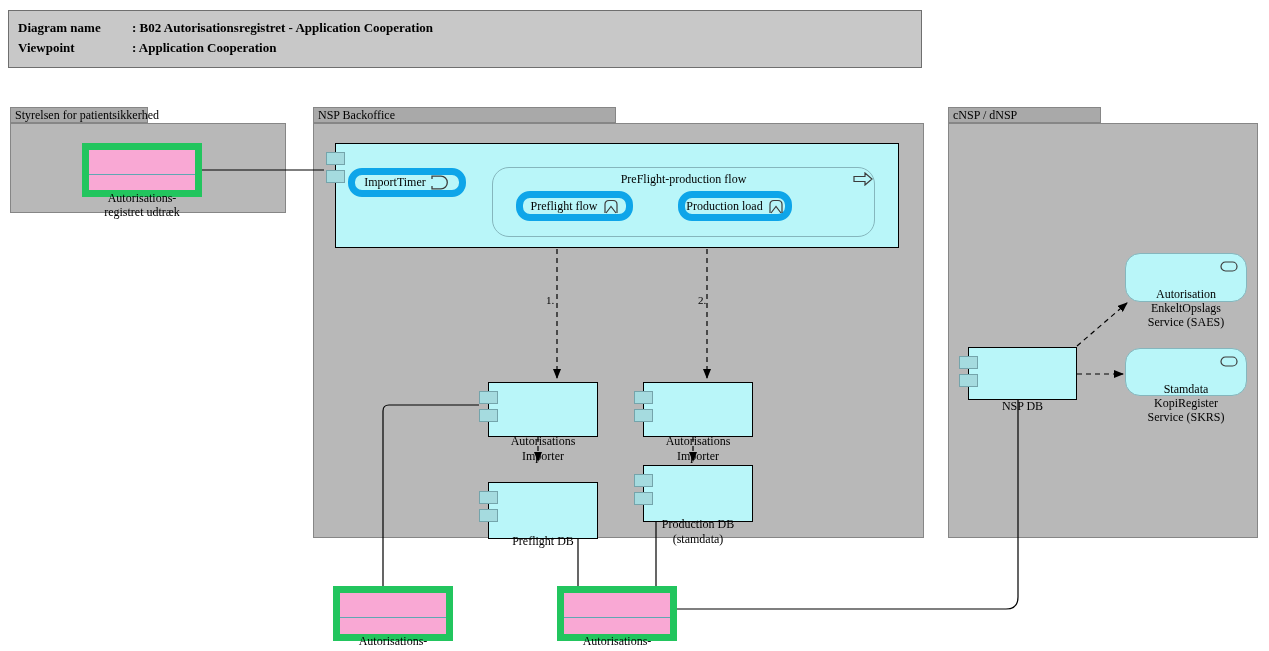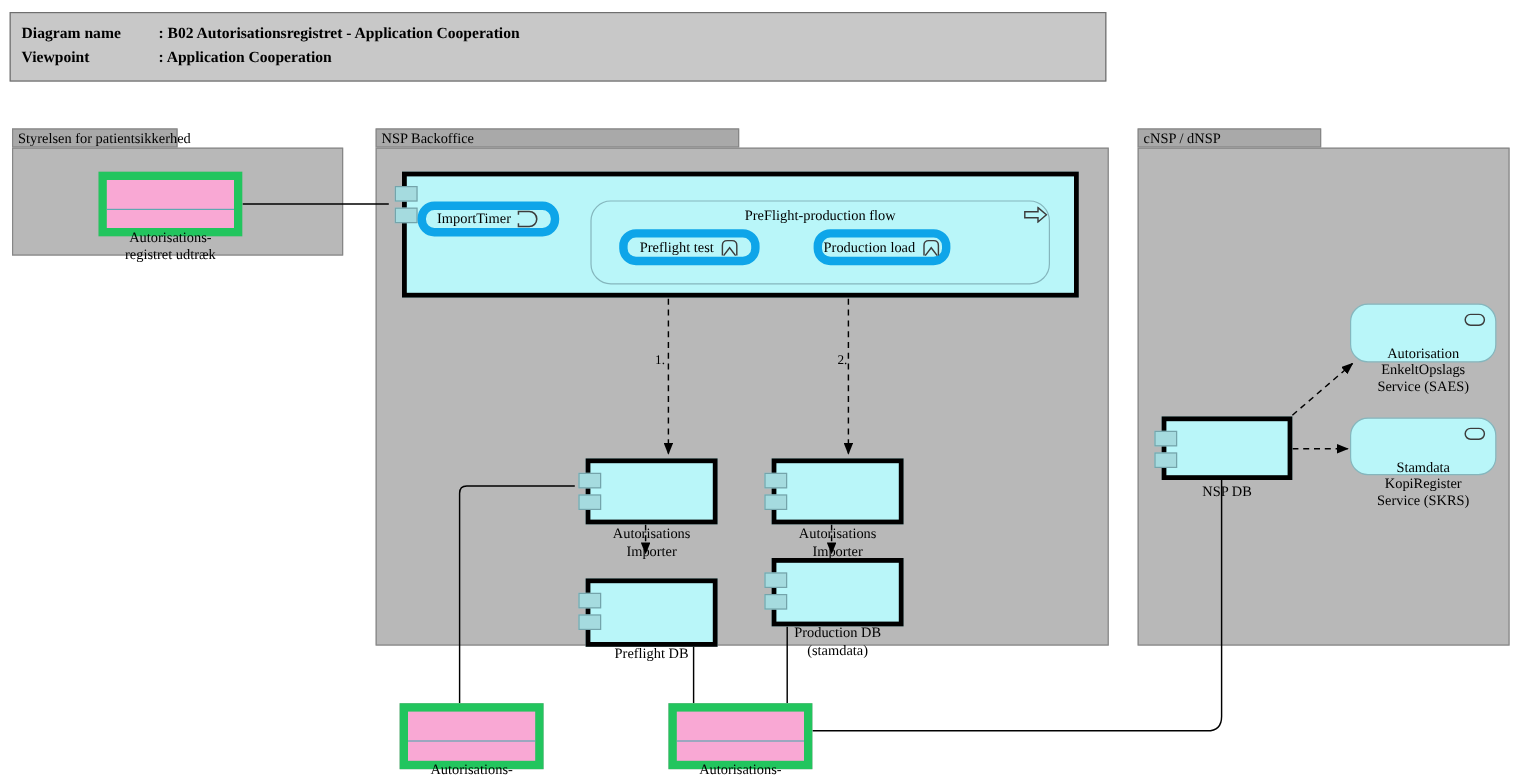--- a/index.html
+++ b/index.html
@@ -20,21 +20,21 @@
 
   
   .group-tab{
     background:#a9a9a9;border:1px solid #868686;
     font-size:12px;line-height:15px;padding:0 0 0 4px;white-space:nowrap;overflow:visible;
   }
   .group-body{background:#b8b8b8;border:1px solid #868686;}
 
   
   .comp{
-    background:#b9f6f9;border:4px solid #000000;
+    background:#b9f6f9;border:1px solid #000000;
     font-size:12px;line-height:15px;text-align:center;white-space:pre-line;
     padding-top:6px;
   }
   .nub{
     position:absolute;width:19px;height:13px;left:-10px;
     background:#a5dbdf;border:1px solid #74a4ab;box-sizing:border-box;
   }
   .nub.n1{top:8px;} .nub.n2{top:26px;}
   .rounded{
     background:#b9f6f9;border:7px solid #0ea5e9;border-radius:14px;
@@ -133,21 +133,21 @@
     </svg>
   </div>
 
   <div class="abs flow-box" style="left:492px;top:167px;width:383px;height:70px;"></div>
   <div class="abs box-title" style="left:492px;top:172px;width:383px;">PreFlight-production flow</div>
   <svg class="abs" style="left:853px;top:172px;" width="20" height="14" viewBox="0 0 20 14">
     <path d="M1,4.5 H12 V1 L19,7 L12,13 V9.5 H1 Z" fill="none" stroke="#3c3c3c" stroke-width="1.2"></path>
   </svg>
 
   <div class="abs rounded" style="left:516px;top:191px;width:117px;height:30px;">
-    <span>Preflight test</span>
+    <span>Preflight flow</span>
     <svg width="16" height="16" viewBox="0 0 16 16">
       <path d="M2,15 V6.5 Q2,2.5 6,2.5 H10 Q14,2.5 14,6.5 V15" fill="none" stroke="#3c3c3c" stroke-width="1.2"></path>
       <path d="M3,15 L8,8.5 L13,15" fill="none" stroke="#3c3c3c" stroke-width="1.2"></path>
     </svg>
   </div>
 
   <div class="abs rounded" style="left:678px;top:191px;width:114px;height:30px;">
     <span>Production load</span>
     <svg width="16" height="16" viewBox="0 0 16 16">
       <path d="M2,15 V6.5 Q2,2.5 6,2.5 H10 Q14,2.5 14,6.5 V15" fill="none" stroke="#3c3c3c" stroke-width="1.2"></path>

